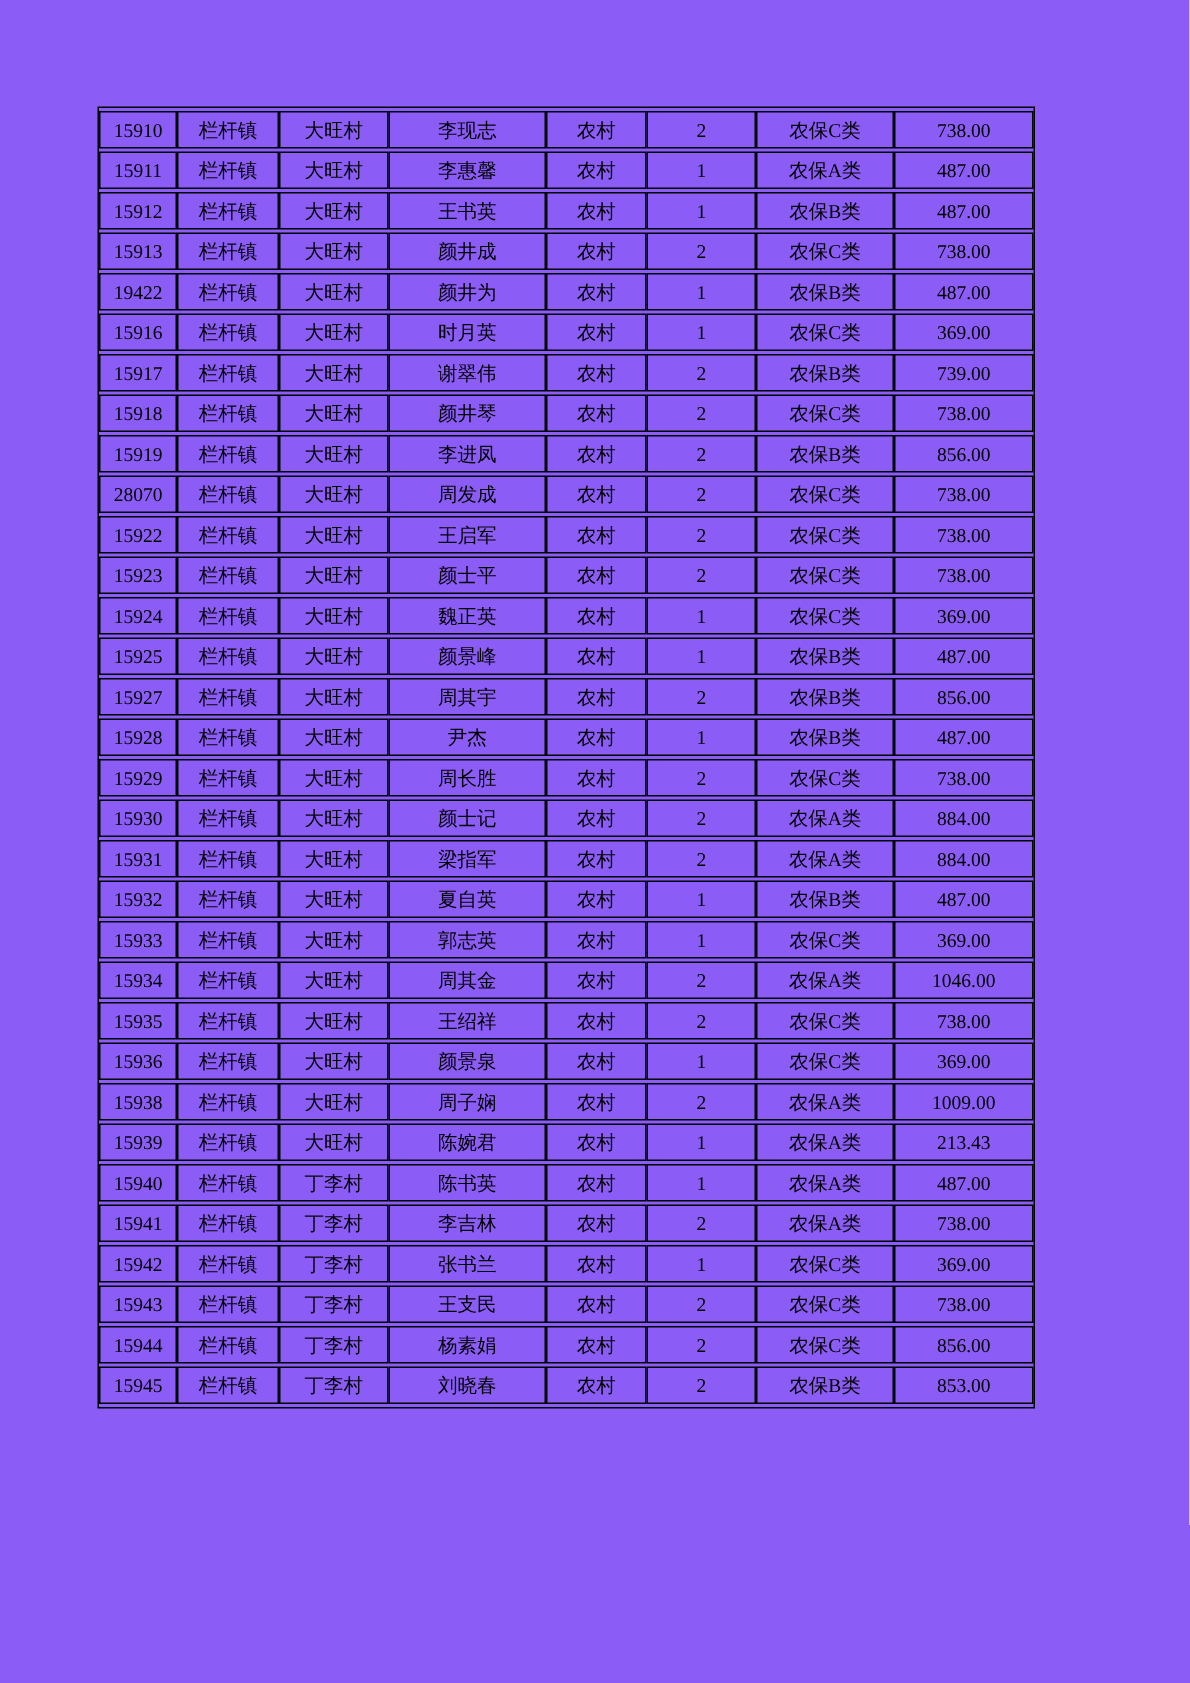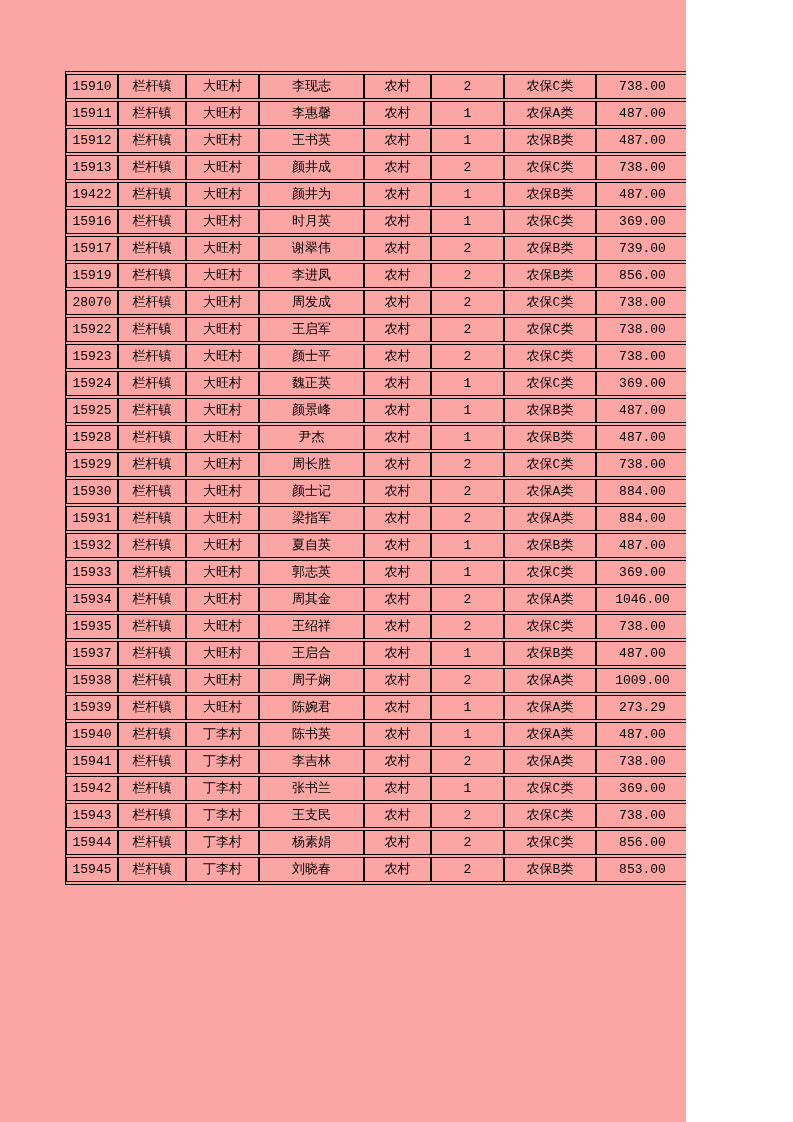--- a/index.html
+++ b/index.html
@@ -8,25 +8,24 @@
     background: #ffffff;
   }
   body {
     width: 793px;
     height: 1122px;
     font-family: "Liberation Serif", "DejaVu Serif", serif;
     color: #000000;
   }
   .page {
     position: relative;
-    width: 686px;
+    width: 793px;
     height: 1122px;
-    background: #fca5a5;
+    background: #8b5cf6;
     overflow: hidden;
-    font-family: Liberation Mono, monospace;
   }
   table.data-table {
     position: absolute;
     left: 65px;
     top: 71px;
     width: 623px;
     table-layout: fixed;
     border-collapse: separate;
     border-spacing: 0 2px;
     border: 1px solid #000000;
@@ -131,20 +130,30 @@
           <td>15917</td>
           <td>栏杆镇</td>
           <td>大旺村</td>
           <td>谢翠伟</td>
           <td>农村</td>
           <td>2</td>
           <td>农保B类</td>
           <td>739.00</td>
         </tr>
         <tr>
+          <td>15918</td>
+          <td>栏杆镇</td>
+          <td>大旺村</td>
+          <td>颜井琴</td>
+          <td>农村</td>
+          <td>2</td>
+          <td>农保C类</td>
+          <td>738.00</td>
+        </tr>
+        <tr>
           <td>15919</td>
           <td>栏杆镇</td>
           <td>大旺村</td>
           <td>李进凤</td>
           <td>农村</td>
           <td>2</td>
           <td>农保B类</td>
           <td>856.00</td>
         </tr>
         <tr>
@@ -191,20 +200,30 @@
           <td>15925</td>
           <td>栏杆镇</td>
           <td>大旺村</td>
           <td>颜景峰</td>
           <td>农村</td>
           <td>1</td>
           <td>农保B类</td>
           <td>487.00</td>
         </tr>
         <tr>
+          <td>15927</td>
+          <td>栏杆镇</td>
+          <td>大旺村</td>
+          <td>周其宇</td>
+          <td>农村</td>
+          <td>2</td>
+          <td>农保B类</td>
+          <td>856.00</td>
+        </tr>
+        <tr>
           <td>15928</td>
           <td>栏杆镇</td>
           <td>大旺村</td>
           <td>尹杰</td>
           <td>农村</td>
           <td>1</td>
           <td>农保B类</td>
           <td>487.00</td>
         </tr>
         <tr>
@@ -271,48 +290,48 @@
           <td>15935</td>
           <td>栏杆镇</td>
           <td>大旺村</td>
           <td>王绍祥</td>
           <td>农村</td>
           <td>2</td>
           <td>农保C类</td>
           <td>738.00</td>
         </tr>
         <tr>
-          <td>15937</td>
-          <td>栏杆镇</td>
-          <td>大旺村</td>
-          <td>王启合</td>
-          <td>农村</td>
-          <td>1</td>
-          <td>农保B类</td>
-          <td>487.00</td>
+          <td>15936</td>
+          <td>栏杆镇</td>
+          <td>大旺村</td>
+          <td>颜景泉</td>
+          <td>农村</td>
+          <td>1</td>
+          <td>农保C类</td>
+          <td>369.00</td>
         </tr>
         <tr>
           <td>15938</td>
           <td>栏杆镇</td>
           <td>大旺村</td>
           <td>周子娴</td>
           <td>农村</td>
           <td>2</td>
           <td>农保A类</td>
           <td>1009.00</td>
         </tr>
         <tr>
           <td>15939</td>
           <td>栏杆镇</td>
           <td>大旺村</td>
           <td>陈婉君</td>
           <td>农村</td>
           <td>1</td>
           <td>农保A类</td>
-          <td>273.29</td>
+          <td>213.43</td>
         </tr>
         <tr>
           <td>15940</td>
           <td>栏杆镇</td>
           <td>丁李村</td>
           <td>陈书英</td>
           <td>农村</td>
           <td>1</td>
           <td>农保A类</td>
           <td>487.00</td>

